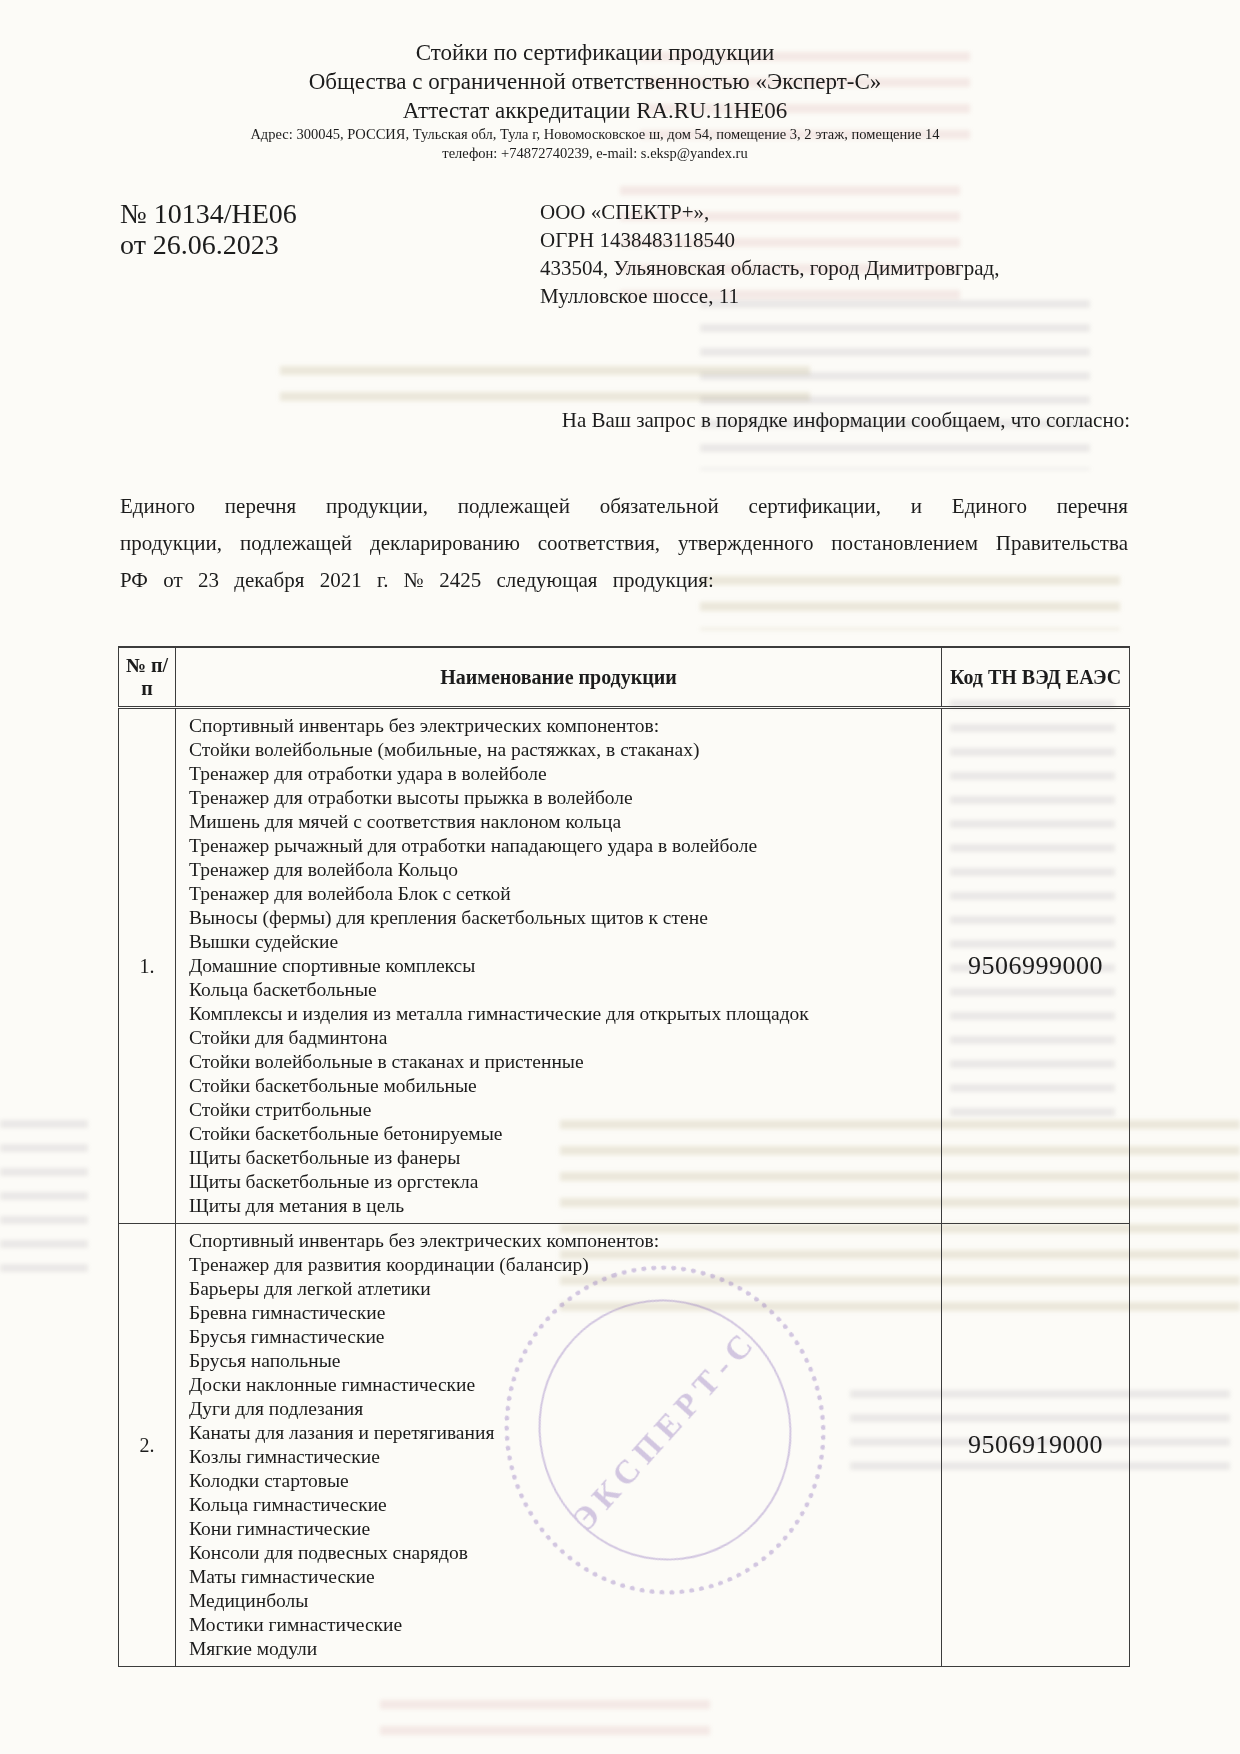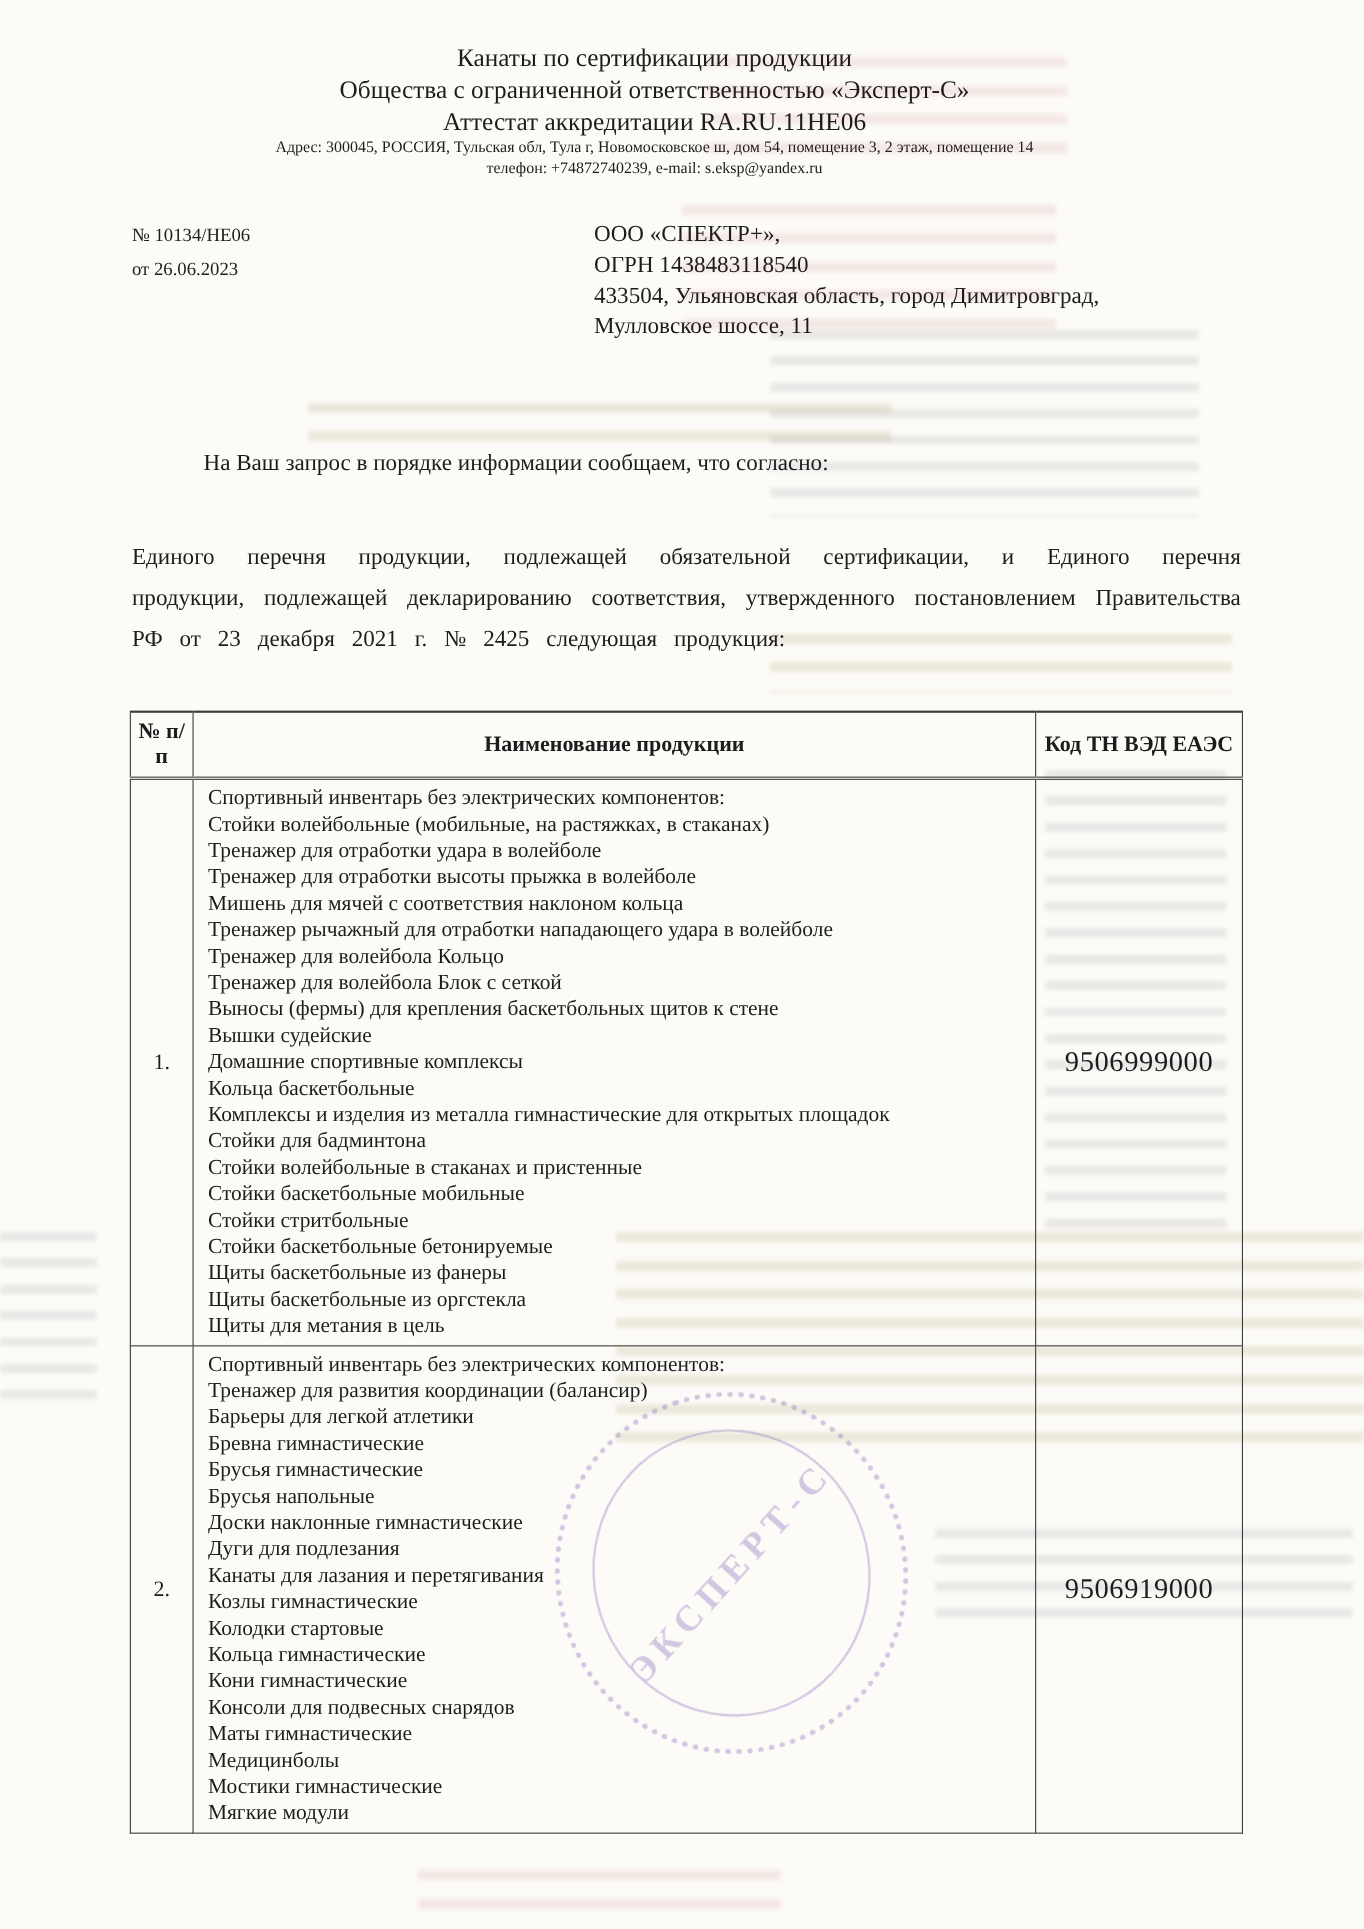--- a/index.html
+++ b/index.html
@@ -11,24 +11,24 @@
     font-family:"Liberation Serif","DejaVu Serif",serif;
     color:#1c1c1c;
     overflow:hidden;
   }
   
   .letterhead{position:absolute;top:38px;left:0;width:1190px;text-align:center;}
   .letterhead .big{font-size:23px;line-height:29px;}
   .letterhead .small{font-size:14.5px;line-height:19px;}
   
   .refrow{position:absolute;top:198px;left:120px;width:1010px;display:flex;}
-  .refblock{width:420px;font-size:17px;line-height:31px;}
+  .refblock{width:420px;font-size:28px;line-height:31px;}
   .recipient{font-size:21px;line-height:28px;}
   
-  .intro{position:absolute;top:408px;left:185px;width:945px;font-size:21px;margin:0;}
+  .intro{position:absolute;top:408px;left:185px;width:945px;font-size:21px;margin:0;text-align:right;}
   .para{
     position:absolute;top:488px;left:120px;width:1008px;margin:0;
     font-size:21px;line-height:37px;text-align:justify;word-spacing:0.48em;
   }
   
   table.products{
     position:absolute;top:646px;left:118px;width:1011px;
     border-collapse:collapse;table-layout:fixed;
   }
   table.products col.c-num{width:57px;}
@@ -83,21 +83,21 @@
   <div class="smudge smudge-gray" style="left:850px;top:1390px;width:380px;height:80px;"></div>
   <div class="smudge smudge-pink" style="left:380px;top:1700px;width:330px;height:50px;"></div>
 
   <div class="stamp">
     <div class="ring"></div>
     <div class="ring2"></div>
     <span class="stamp-text">ЭКСПЕРТ-С</span>
   </div>
 
   <header class="letterhead">
-    <div class="big">Канаты по сертификации продукции</div>
+    <div class="big">Стойки по сертификации продукции</div>
     <div class="big">Общества с ограниченной ответственностью «Эксперт-С»</div>
     <div class="big">Аттестат аккредитации RA.RU.11НЕ06</div>
     <div class="small">Адрес: 300045, РОССИЯ, Тульская обл, Тула г, Новомосковское ш, дом 54, помещение 3, 2 этаж, помещение 14</div>
     <div class="small">телефон: +74872740239, e-mail: s.eksp@yandex.ru</div>
   </header>
 
   <section class="refrow">
     <div class="refblock">
       <div>№ 10134/НЕ06</div>
       <div>от 26.06.2023</div>

